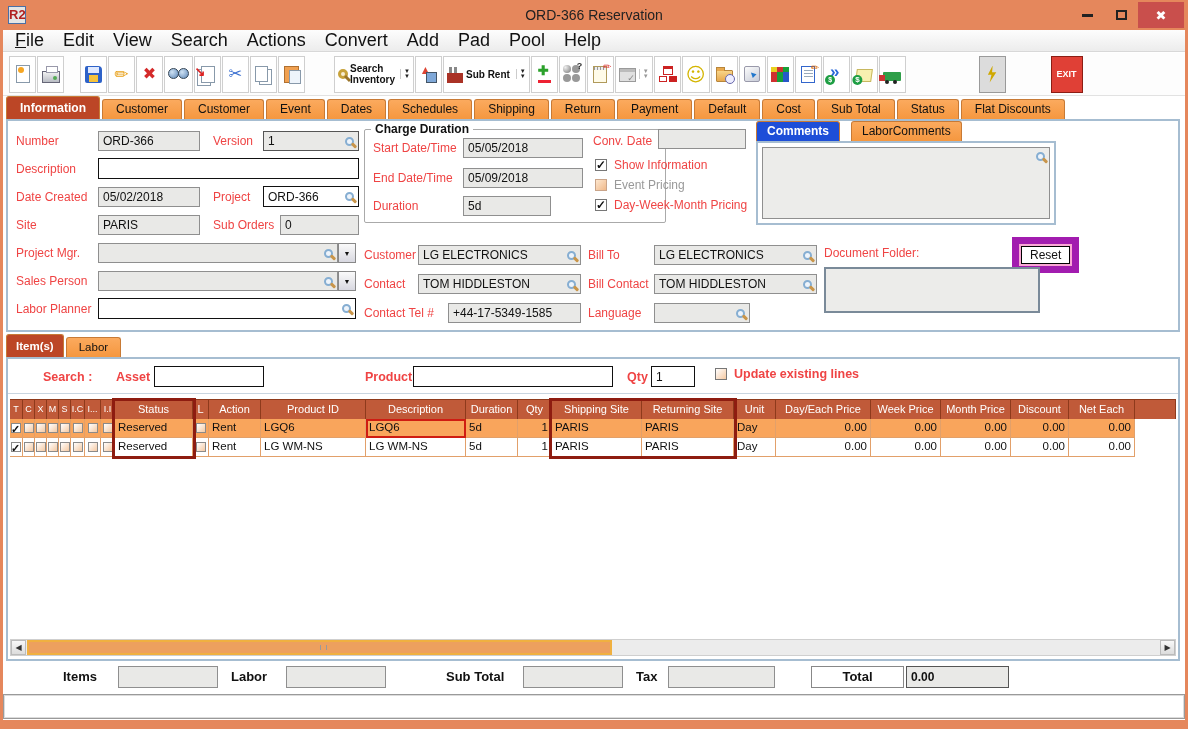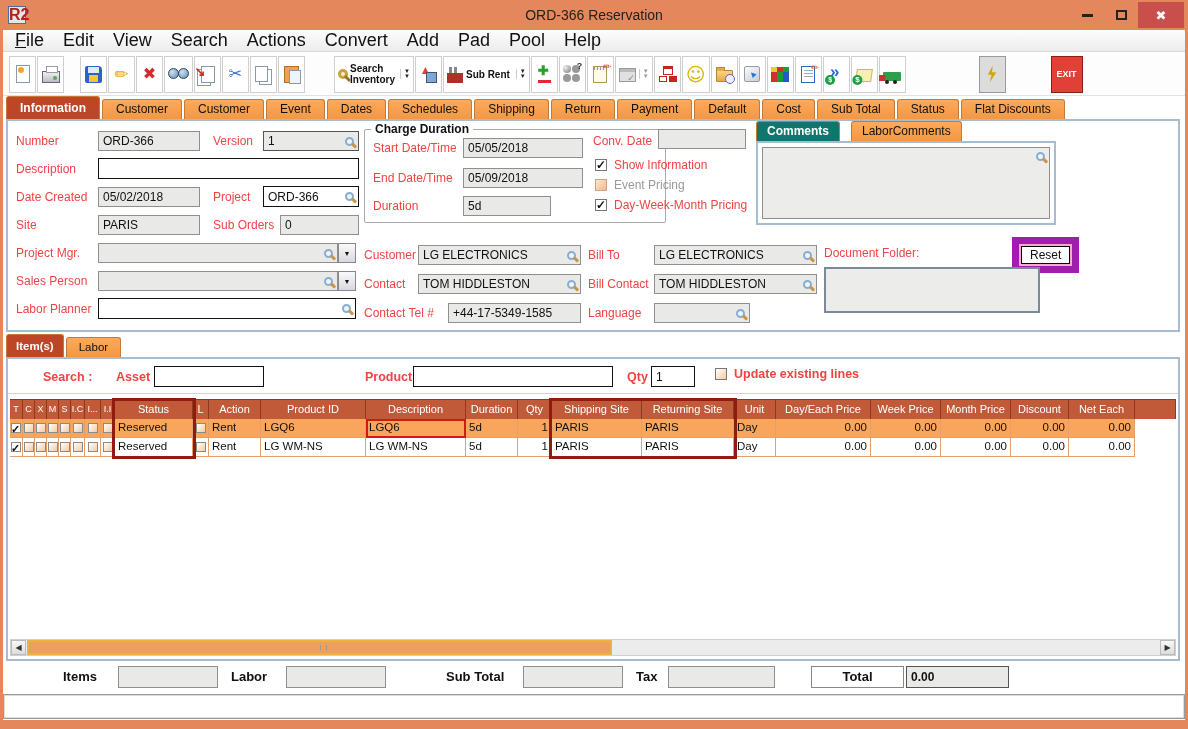--- a/index.html
+++ b/index.html
@@ -1,20 +1,20 @@
 <!DOCTYPE html>
 <html><head>
 <meta charset="utf-8">
 <style>
   html,body{margin:0;padding:0;background:#555;}
   *{box-sizing:border-box;}
   .win{position:relative;width:1188px;height:729px;background:#E5875C;font-family:"Liberation Sans",sans-serif;color:#111;overflow:hidden;}
   
   .titlebar{position:absolute;left:0;top:0;right:0;height:30px;display:flex;align-items:center;}
-  .appicon{width:18px;height:18px;margin-left:8px;background:#e5e5e5;border:1px solid #4a6fa5;color:#b02020;font-size:16px;font-weight:bold;text-align:right;line-height:16px;}
+  .appicon{width:18px;height:18px;margin-left:8px;background:#e5e5e5;border:1px solid #4a6fa5;color:#b02020;font-size:13px;font-weight:bold;text-align:right;line-height:16px;}
   .wtitle{position:absolute;left:0;right:0;text-align:center;font-size:14px;color:#222;}
   .wbtns{position:absolute;right:4px;top:0;height:30px;display:flex;align-items:center;}
   .wbtn{width:34px;height:26px;display:flex;align-items:center;justify-content:center;cursor:default;}
   .wmin{width:11px;height:3px;background:#222;}
   .wmax{width:11px;height:10px;border:2px solid #222;}
   .wclose{width:46px;background:#C94F4C;color:#fff;font-size:13px;font-weight:bold;}
   
   .content{position:absolute;left:3px;top:30px;right:3px;bottom:9px;background:#fff;}
   
   .menubar{position:absolute;left:0;top:0;right:0;height:22px;background:linear-gradient(#fdfdfd,#ececec);border-bottom:1px solid #d8d8d8;display:flex;align-items:center;padding-left:12px;}
@@ -104,21 +104,21 @@
   .mag::after{content:"";position:absolute;width:6px;height:3px;background:#c9954a;right:-5px;bottom:-3px;transform:rotate(45deg);border-radius:1px;}
   .ddb{position:absolute;width:18px;height:20px;background:linear-gradient(#fafafa,#d8d8e0);border:1px solid #888;font-size:7px;display:flex;align-items:center;justify-content:center;}
   .ddb::before{content:"▼";}
   .grp{position:absolute;border:1px solid #aaa;border-radius:2px;}
   .grptitle{position:absolute;top:-8px;left:6px;background:#fff;padding:0 4px;font-size:12px;font-weight:bold;}
   .cb{position:absolute;width:12px;height:12px;border:1px solid #777;background:linear-gradient(135deg,#fff,#f5c9a2);}
   .cb.on{background:#fff;}
   .cb.on::after{content:"✓";position:absolute;left:0;top:-2px;font-size:12px;font-weight:bold;color:#111;}
   .cb.dis{background:linear-gradient(135deg,#fde7cf,#f0b98a);border-color:#c9a489;}
   .mtab{position:absolute;height:20px;padding:0 10px;background:linear-gradient(#fbaa5e,#f5973f);border:1px solid #c87a35;border-bottom:none;border-radius:3px 3px 0 0;font-size:12px;line-height:19px;}
-  .mtab.active{background:#0f766e;color:#fff;font-weight:bold;}
+  .mtab.active{background:#1d4ed8;color:#fff;font-weight:bold;}
   .tarea{position:absolute;background:#ececea;border:1px solid #8f8f8f;}
   .tarea .mag{position:absolute;right:4px;top:4px;}
   
   .tblwrap{position:absolute;left:2px;right:2px;top:40px;}
   .trow{display:flex;}
   .th{background:#C05A39;color:#fff;border-right:1px solid #8e3a1c;border-top:1px solid #8e3a1c;font-size:11px;text-align:center;height:20px;line-height:19px;overflow:hidden;white-space:nowrap;flex:none;}
   .th.sm{font-size:9px;padding:0;}
   .td{font-size:11.5px;height:19px;line-height:17px;border-right:1px solid #e2a06a;border-bottom:1px solid #e2a06a;padding:0 3px;overflow:hidden;white-space:nowrap;flex:none;}
   .r1 .td{background:#F9A55C;}
   .num{text-align:right;}

